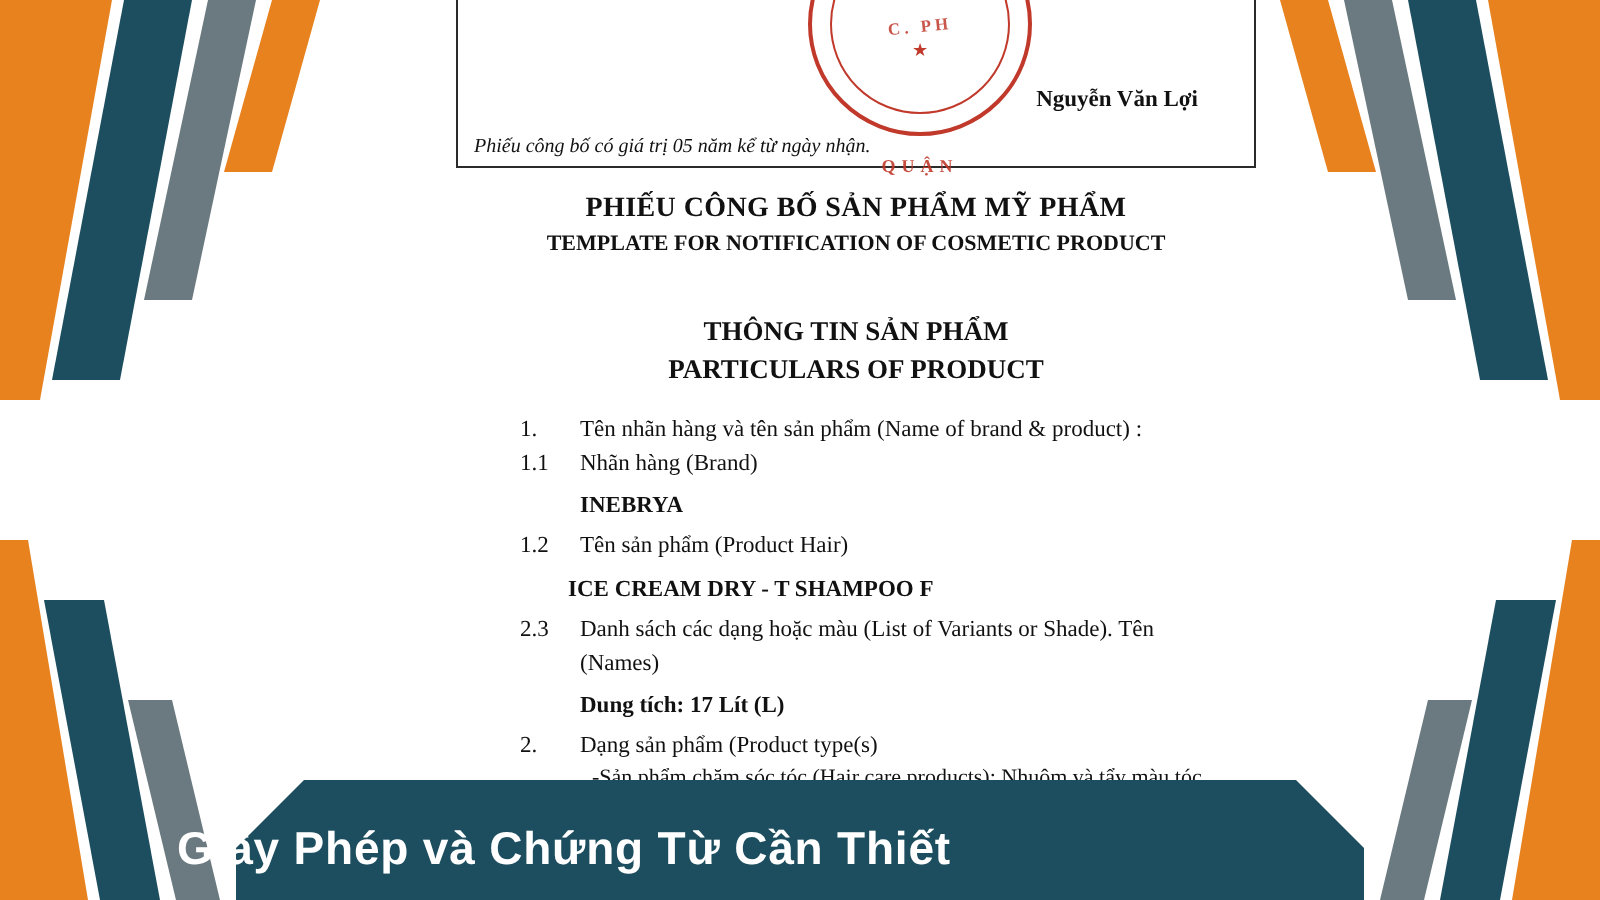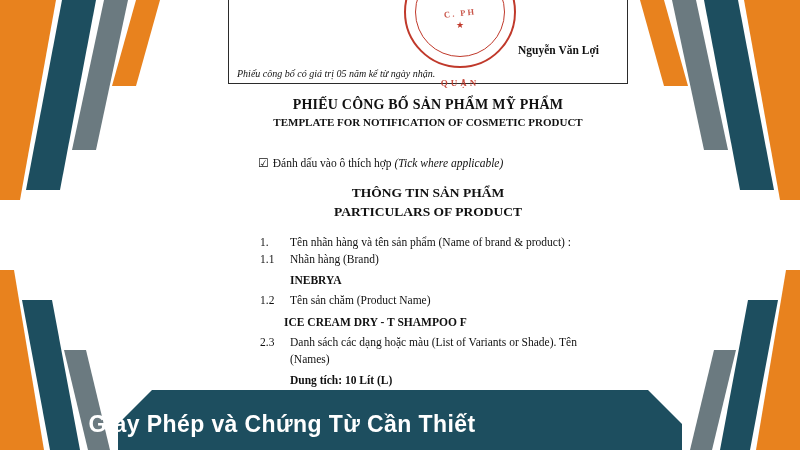--- a/index.html
+++ b/index.html
@@ -260,53 +260,49 @@
       </div>
       <div class="signer">Nguyễn Văn Lợi</div>
       <div class="validity">Phiếu công bố có giá trị 05 năm kể từ ngày nhận.</div>
     </div>
 
     <div class="doc-body">
 
       <div class="title-main">PHIẾU CÔNG BỐ SẢN PHẨM MỸ PHẨM</div>
       <div class="title-sub">TEMPLATE FOR NOTIFICATION OF COSMETIC PRODUCT</div>
 
-      <div class="tick-line">
-        <span class="tick-box">☑</span><span class="tick-label">Đánh dấu vào ô thích hợp</span>
-        <span class="tick-ital">(Tick where applicable)</span>
-      </div>
 
       <div class="section-title">THÔNG TIN SẢN PHẨM</div>
       <div class="section-title second">PARTICULARS OF PRODUCT</div>
 
       <div class="row">
         <span class="num">1.</span>
         <span class="txt">Tên nhãn hàng và tên sản phẩm (Name of brand &amp; product) :</span>
       </div>
 
       <div class="row">
         <span class="num">1.1</span>
         <span class="txt">Nhãn hàng (Brand)</span>
       </div>
 
       <div class="indent-bold">INEBRYA</div>
 
       <div class="row">
         <span class="num">1.2</span>
-        <span class="txt">Tên sản chăm (Product Name)</span>
+        <span class="txt">Tên sản phẩm (Product Hair)</span>
       </div>
 
       <div class="indent-bold deep">ICE CREAM DRY - T SHAMPOO F</div>
 
       <div class="row">
         <span class="num">2.3</span>
         <span class="txt">Danh sách các dạng hoặc màu (List of Variants or Shade). Tên (Names)</span>
       </div>
 
-      <div class="indent-bold">Dung tích: 10 Lít (L)</div>
+      <div class="indent-bold">Dung tích: 17 Lít (L)</div>
 
       <div class="row">
         <span class="num">2.</span>
         <span class="txt">Dạng sản phẩm (Product type(s)</span>
       </div>
 
       <div class="sub-note">-Sản phẩm chăm sóc tóc (Hair care products); Nhuộm và tẩy màu tóc (Hair</div>
 
     </div>
   </div>

